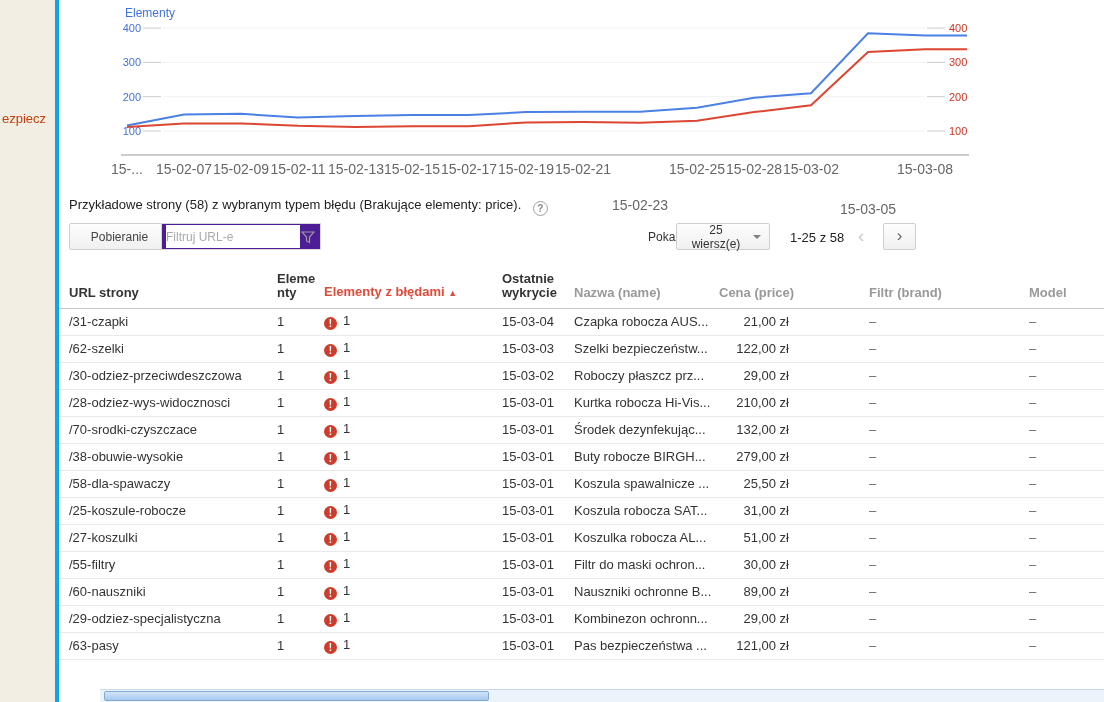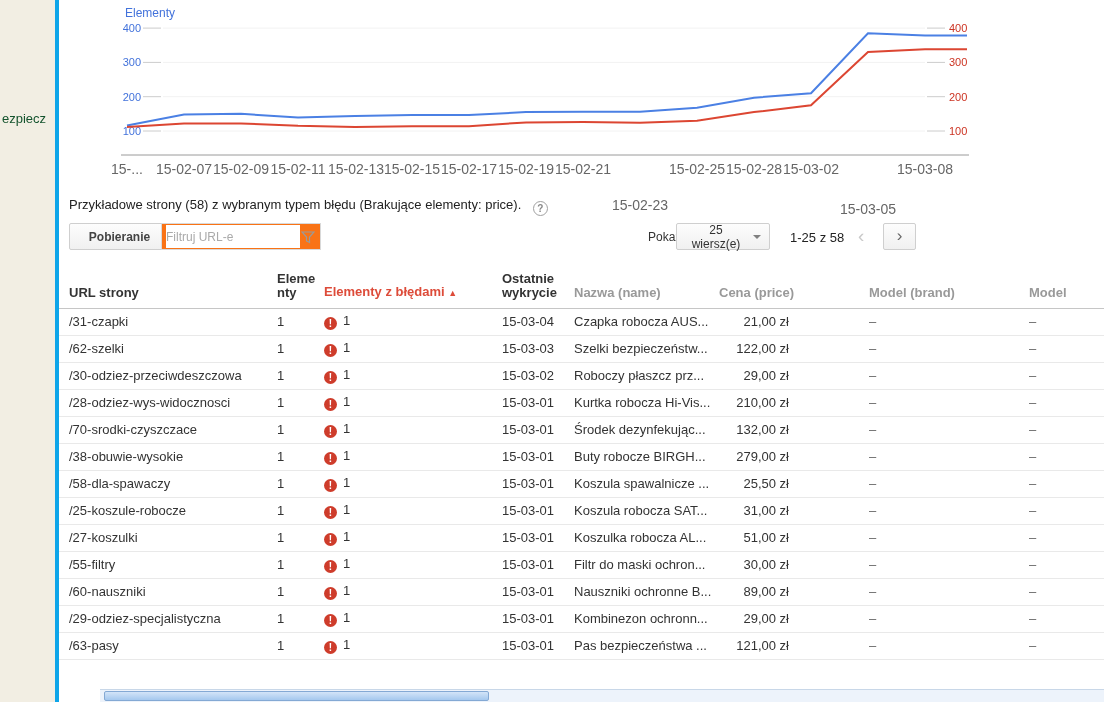--- a/index.html
+++ b/index.html
@@ -8,21 +8,21 @@
     position:relative;
     background:#f2eee3;
     font-family:"Liberation Sans", sans-serif;
     color:#333;
   }
   .panel {
     position:absolute; left:55px; top:0; width:1049px; height:702px;
     background:#fff; border-left:4px solid #0ea5e9;
   }
   .side-partial {
-    position:absolute; left:2px; top:111px; font-size:13px; color:#14532d; cursor:pointer;
+    position:absolute; left:2px; top:111px; font-size:13px; color:#c2410c; cursor:pointer;
   }
 
   
   .chart-wrap { position:absolute; left:60px; top:12px; width:870px; height:168px; }
   .chart-label { position:absolute; left:6px; top:-6px; font-size:12px; color:#4272db; }
   .chart-svg { position:absolute; left:0; top:2px; }
   .xlabs { position:absolute; left:0; top:149px; width:870px; height:16px; }
   .xlab { position:absolute; top:0; transform:translateX(-50%); font-size:14px; color:#666; white-space:nowrap; }
 
   
@@ -34,22 +34,22 @@
   }
 
   
   .toolbar { position:absolute; left:0; top:223px; width:1049px; height:28px; }
   .btn {
     display:inline-flex; align-items:center; justify-content:center;
     border:1px solid #cfcfcf; border-radius:2px;
     background:linear-gradient(#fdfdfd,#f0f0f0);
     font-family:inherit; font-size:12px; color:#444; cursor:pointer;
   }
-  .dl-btn { position:absolute; left:10px; top:0; width:101px; height:27px; font-weight:bold; }
-  .filter-box { position:absolute; left:102px; top:0; width:160px; height:27px; border:1px solid #d9d9d9; background:#f97316; }
+  .dl-btn { position:absolute; left:10px; top:0; width:101px; height:27px; font-weight:normal; }
+  .filter-box { position:absolute; left:102px; top:0; width:160px; height:27px; border:1px solid #d9d9d9; background:#4c1d95; }
   .filter-input { border:none; outline:none; width:134px; height:23px; margin:1px 0 0 4px; font-size:12px; color:#333; font-family:inherit; }
   .filter-input::placeholder { color:#aaa; }
   .funnel { position:absolute; right:5px; top:7px; }
   .show-label { position:absolute; left:589px; top:7px; font-size:12px; color:#333; }
   .pgsize-btn { position:absolute; left:617px; top:0; width:94px; height:27px; justify-content:space-between; padding:0 8px; font-weight:normal; color:#333; }
   .caret { width:0; height:0; border-left:4px solid transparent; border-right:4px solid transparent; border-top:4px solid #808080; display:inline-block; margin-left:6px; }
   .range { position:absolute; left:731px; top:7px; font-size:13px; color:#222; }
   .prev { position:absolute; left:799px; top:2px; font-size:19px; color:#c9c9c9; cursor:default; }
   .next { position:absolute; left:824px; top:0; width:33px; height:27px; font-size:17px; color:#666; padding-bottom:2px; }
 
@@ -179,21 +179,21 @@
         <col style="width:79px">
     </colgroup>
     <thead>
       <tr>
         <th class="c-url">URL strony</th>
         <th><span class="wrapword">Elementy</span></th>
         <th class="red"><span>Elementy z błędami</span> <span class="sort">▲</span></th>
         <th>Ostatnie wykrycie</th>
         <th class="gray">Nazwa (name)</th>
         <th class="gray">Cena (price)</th>
-        <th class="gray">Model (brand)</th>
+        <th class="gray">Filtr (brand)</th>
         <th class="gray">Model</th>
       </tr>
     </thead>
     <tbody>
         <tr>
     <td class="c-url">/31-czapki</td>
     <td>1</td>
     <td><span class="err-ic">!</span><span class="errn">1</span></td>
     <td>15-03-04</td>
     <td>Czapka robocza AUS...</td>

